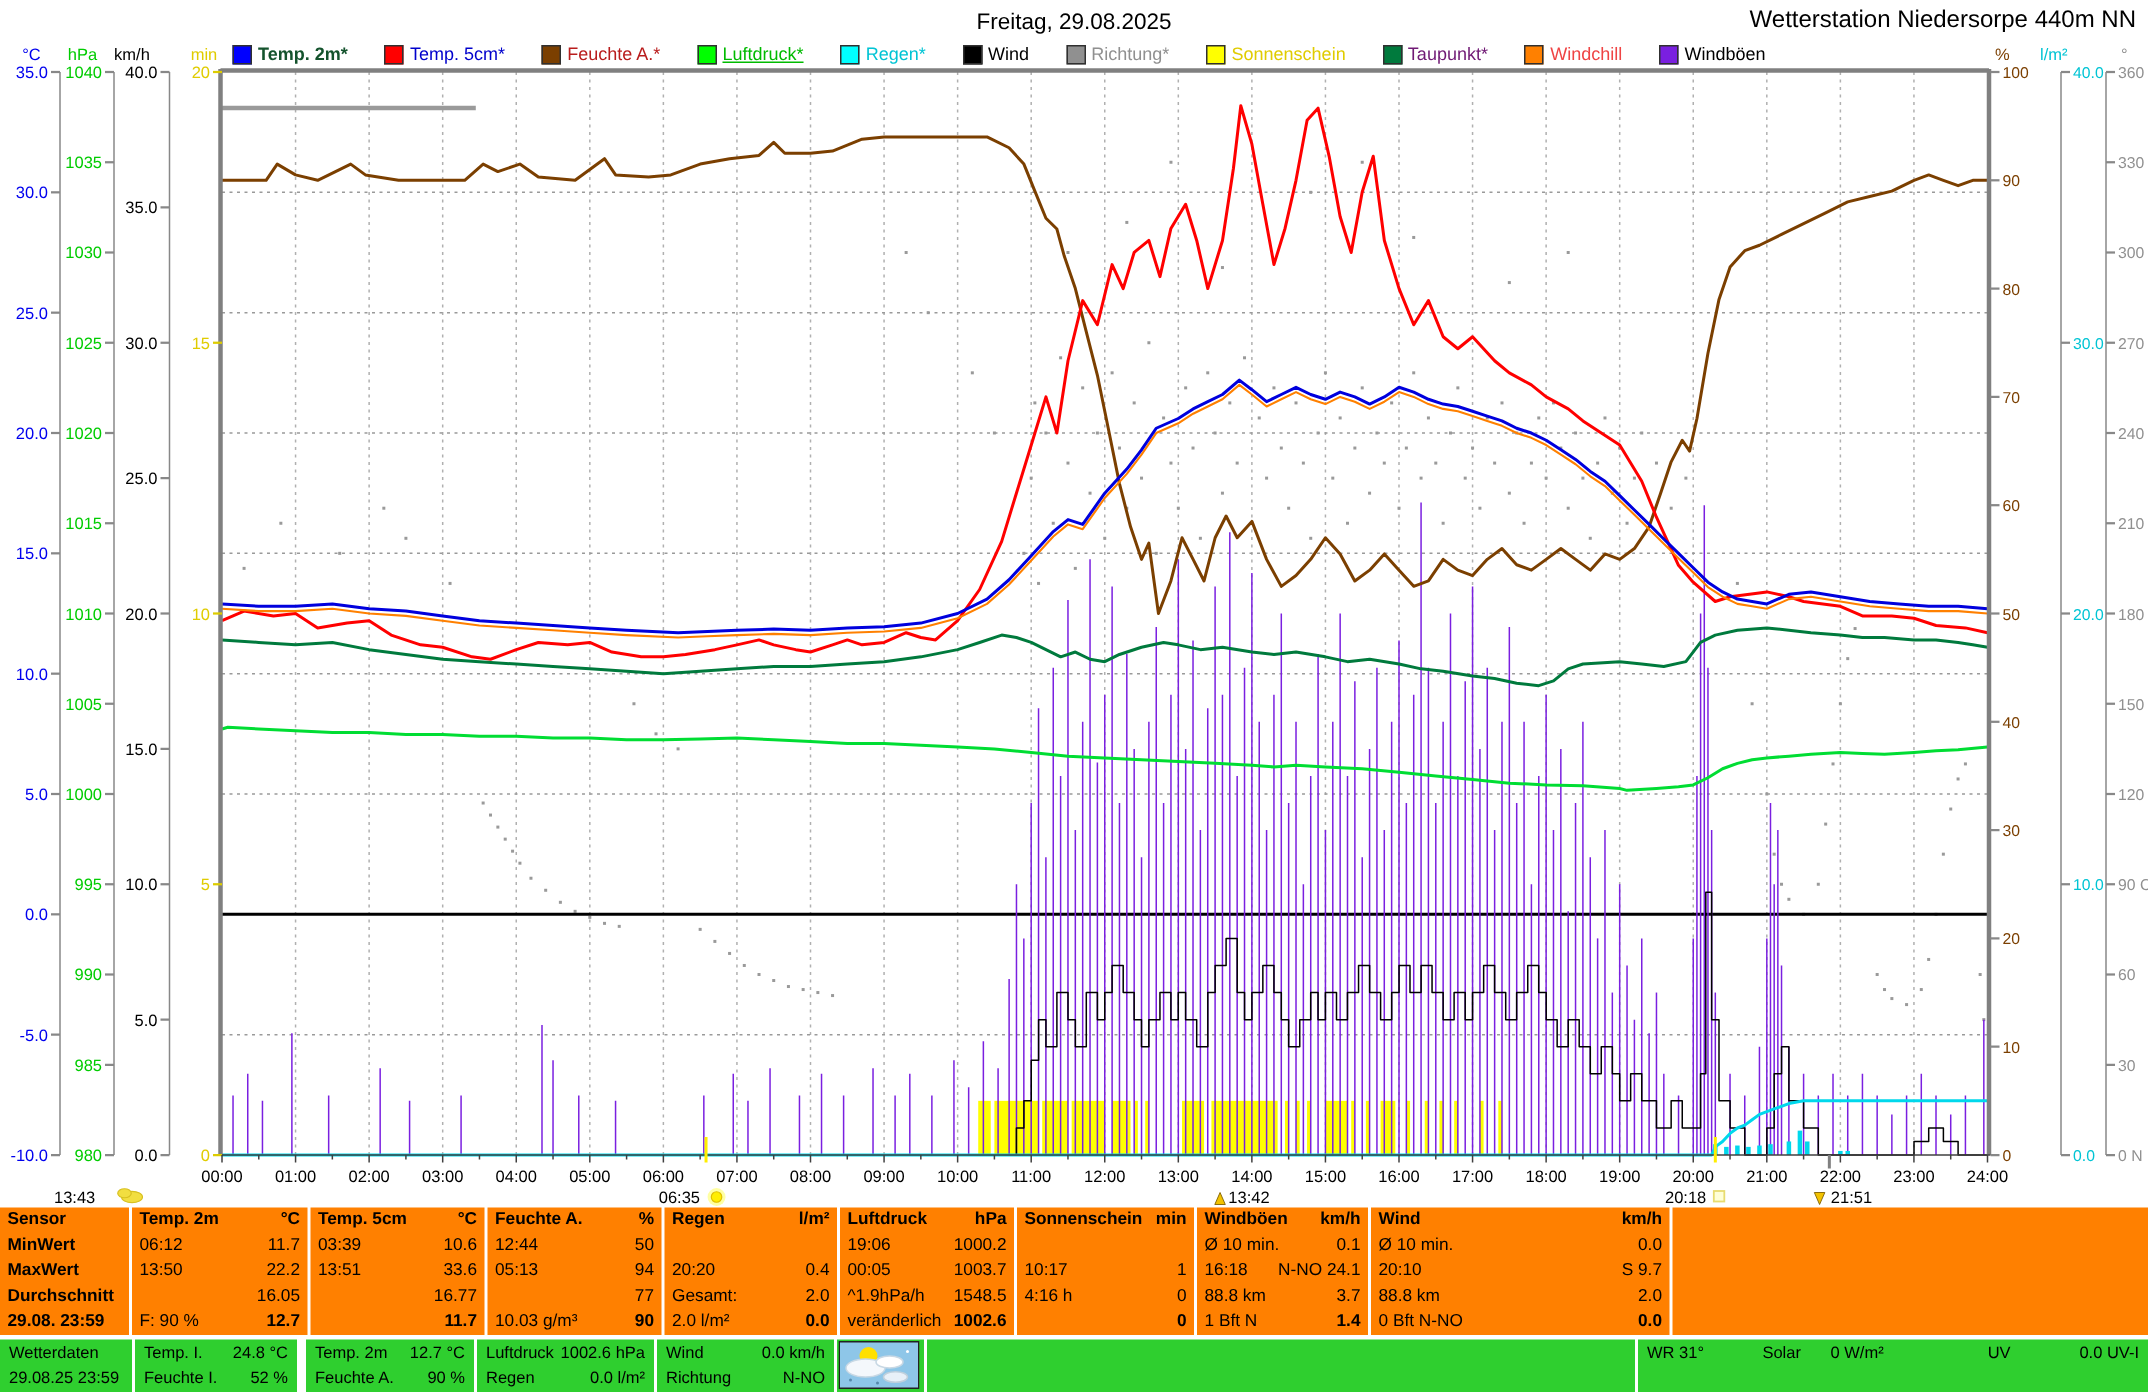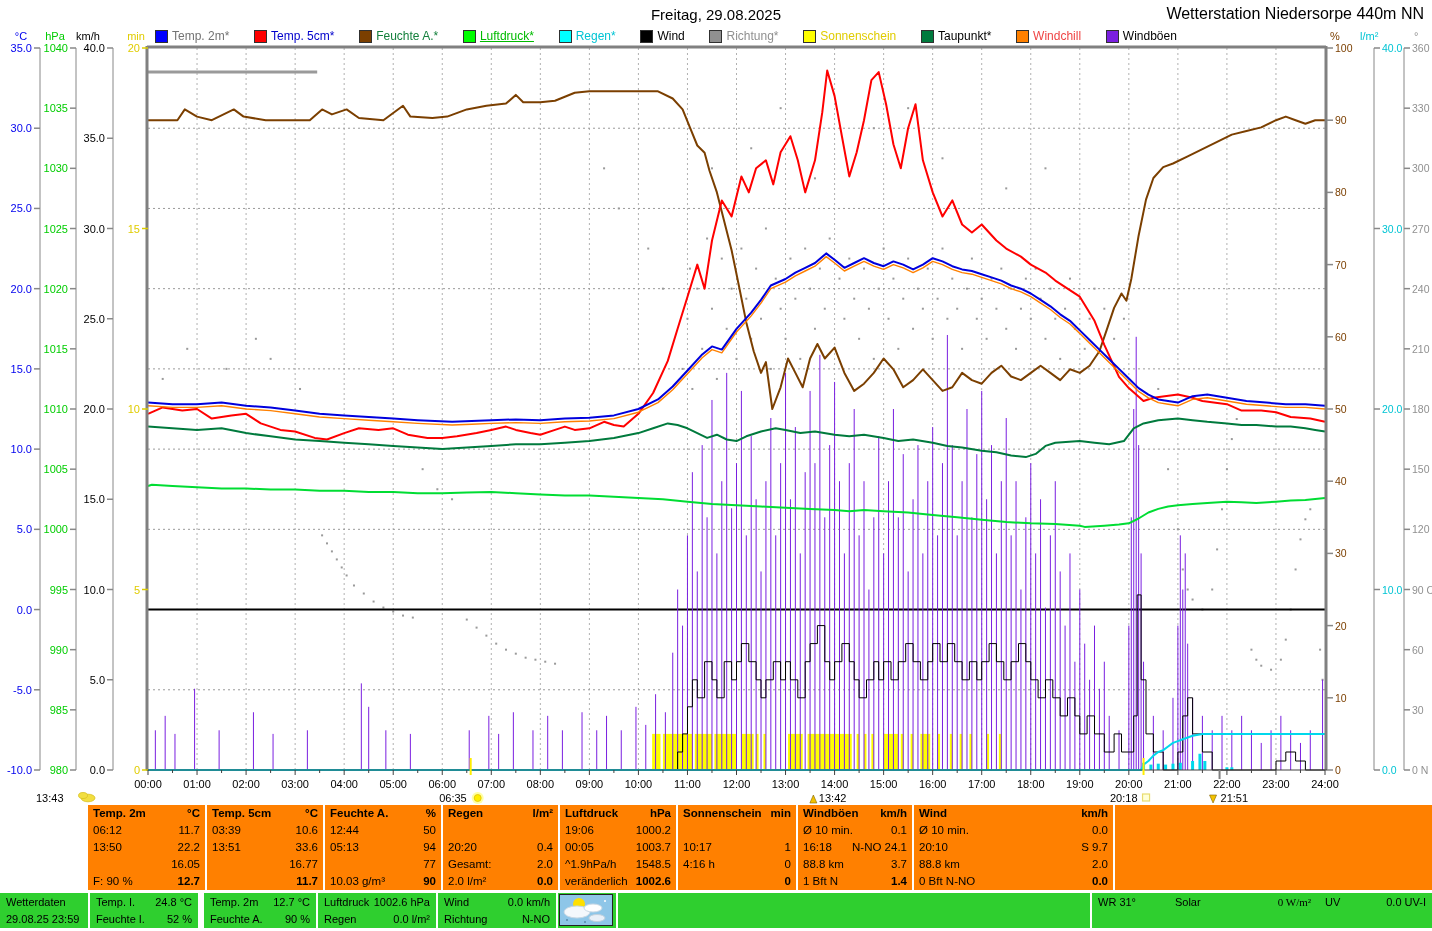--- a/index.html
+++ b/index.html
@@ -25,29 +25,29 @@
 </style>
 </head>
 <body>
 
 <div id="app">
   <div class="title">Freitag, 29.08.2025</div>
   <div class="station">Wetterstation Niedersorpe 440m NN</div>
   <div id="legend">
       <span class="leg-item">
         <span class="leg-box" style="background: rgb(0, 0, 255);"></span>
-        <span style="color: #737373;">Temp. 2m*</span>
+        <span style="color: #14532d; font-weight: bold;">Temp. 2m*</span>
       </span>
       <span class="leg-item">
         <span class="leg-box" style="background: rgb(255, 0, 0);"></span>
         <span style="color: rgb(0, 0, 204);">Temp. 5cm*</span>
       </span>
       <span class="leg-item">
         <span class="leg-box" style="background: rgb(123, 63, 0);"></span>
-        <span style="color: #15803d; text-align: center;">Feuchte A.*</span>
+        <span style="color: #b91c1c; text-align: center;">Feuchte A.*</span>
       </span>
       <span class="leg-item">
         <span class="leg-box" style="background: rgb(0, 255, 0);"></span>
         <span style="color: rgb(0, 187, 0); text-decoration: underline;">Luftdruck*</span>
       </span>
       <span class="leg-item">
         <span class="leg-box" style="background: rgb(0, 255, 255);"></span>
         <span style="color: rgb(0, 196, 212);">Regen*</span>
       </span>
       <span class="leg-item">
@@ -57,21 +57,21 @@
       <span class="leg-item">
         <span class="leg-box" style="background: rgb(144, 144, 144);"></span>
         <span style="color: rgb(144, 144, 144);">Richtung*</span>
       </span>
       <span class="leg-item">
         <span class="leg-box" style="background: rgb(255, 255, 0);"></span>
         <span style="color: rgb(224, 204, 0);">Sonnenschein</span>
       </span>
       <span class="leg-item">
         <span class="leg-box" style="background: rgb(0, 122, 61);"></span>
-        <span style="color: #000000;">Taupunkt*</span>
+        <span style="color: #701a75;">Taupunkt*</span>
       </span>
       <span class="leg-item">
         <span class="leg-box" style="background: rgb(255, 128, 0);"></span>
         <span style="color: #ef4444;">Windchill</span>
       </span>
       <span class="leg-item">
         <span class="leg-box" style="background: rgb(122, 31, 224);"></span>
         <span style="color: rgb(0, 0, 0);">Windböen</span>
       </span>
     </div>
@@ -696,20 +696,27 @@
       <text x="1137.5458333333336" y="802" text-anchor="end" font-size="11" fill="#000">20:18</text>
       <rect x="1142.5458333333336" y="794" width="7" height="7" fill="#ffffd8" stroke="#e8dc70" stroke-width="1.2"></rect>
       <line x1="1219.5604166666667" y1="770" x2="1219.5604166666667" y2="779" stroke="#808080" stroke-width="2"></line>
       <path d="M 1209.5604166666667 795 l3.5,8 l3.5,-8 z" fill="#f2c200" stroke="#806000" stroke-width="0.6"></path>
       <text x="1220.5604166666667" y="802" text-anchor="start" font-size="11" fill="#000">21:51</text>
       <text x="36" y="802" text-anchor="start" font-size="11" fill="#000">13:43</text>
       <ellipse cx="88" cy="798" rx="7" ry="3.8" fill="#f2de40" stroke="#d8c020" stroke-width="0.8"></ellipse>
       <ellipse cx="83" cy="795.5" rx="4.5" ry="3" fill="#f2de40" stroke="#d8c020" stroke-width="0.8"></ellipse>
     </svg>
   <div id="table">
+      <div class="tcol rowlabels" style="left: 0px; width: 86px;">
+        <div class="trow">Sensor</div>
+        <div class="trow">MinWert</div>
+        <div class="trow">MaxWert</div>
+        <div class="trow">Durchschnitt</div>
+        <div class="trow">29.08. 23:59</div>
+      </div>
       <div class="tcol" style="left: 88px; width: 117px;">
         <div class="trow hdr">
           <span class="l">Temp. 2m</span>
           <span class="r">°C</span>
         </div>
         <div class="trow">
           <span class="l">06:12</span>
           <span class="r">11.7</span>
         </div>
         <div class="trow">
@@ -926,21 +933,21 @@
           <span>Richtung</span>
           <span>N-NO</span>
         </div>
       </div>
       <div class="fblk" style="left: 558px; width: 58px;"></div>
       <div class="fblk" style="left: 618px; width: 472px;"></div>
       <div class="fblk" style="left: 1092px; width: 340px;">
         <div class="frow" style="justify-content: flex-start;">
           <span style="width: 78px;">WR 31°</span>
           <span style="width: 46px;">Solar</span>
-          <span style="width: 92px; text-align: right; margin-right: 14px; font-family: Liberation Serif, serif;">0 W/m²</span>
+          <span style="width: 92px; text-align: left; margin-right: 14px;">0 W/m²</span>
           <span style="width: 62px;">UV</span>
           <span style="flex: 1 1 0%; text-align: right;">0.0 UV-I</span>
         </div>
       </div>
       <svg class="ficon" id="wicon" width="54" height="33" style="left:559px">
       <rect x="0.5" y="0.5" width="53" height="31" fill="#8ec6e8" stroke="#222"></rect>
       <circle cx="20" cy="10" r="6" fill="#ffe000"></circle>
       <ellipse cx="18" cy="18" rx="13" ry="6" fill="#f4f8fc" stroke="#c8d8e4"></ellipse>
       <ellipse cx="34" cy="14" rx="9" ry="4" fill="#ffffff" stroke="#c8d8e4"></ellipse>
       <ellipse cx="38" cy="24" rx="8" ry="3.5" fill="#e8f0f8" stroke="#c0d0dc"></ellipse>

